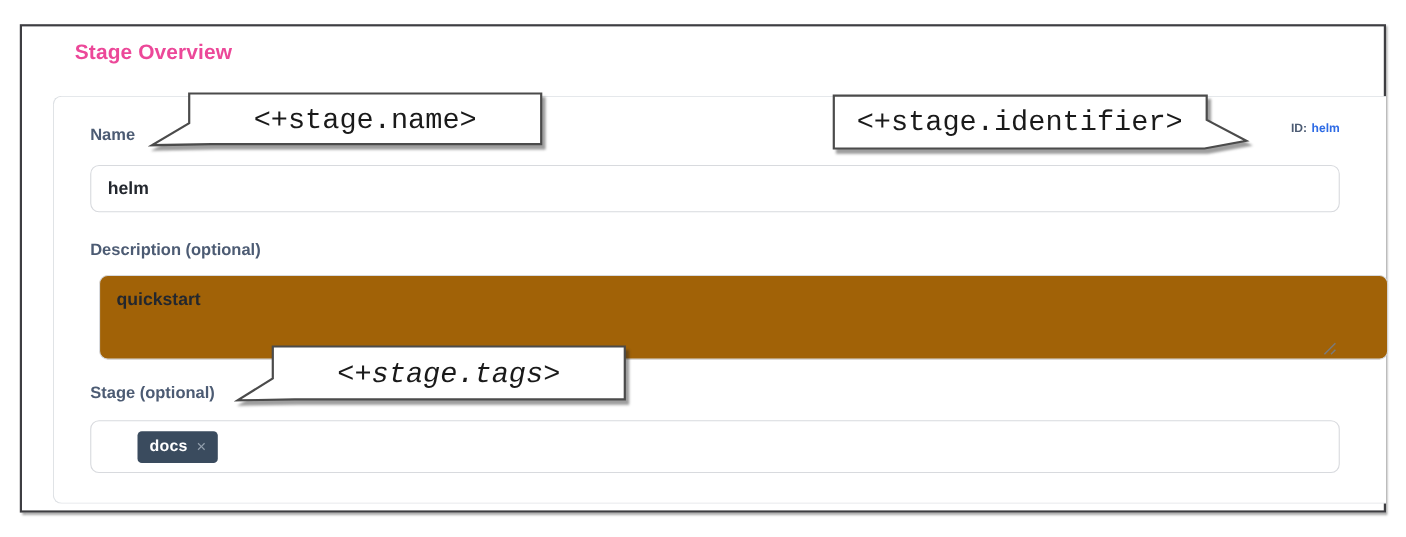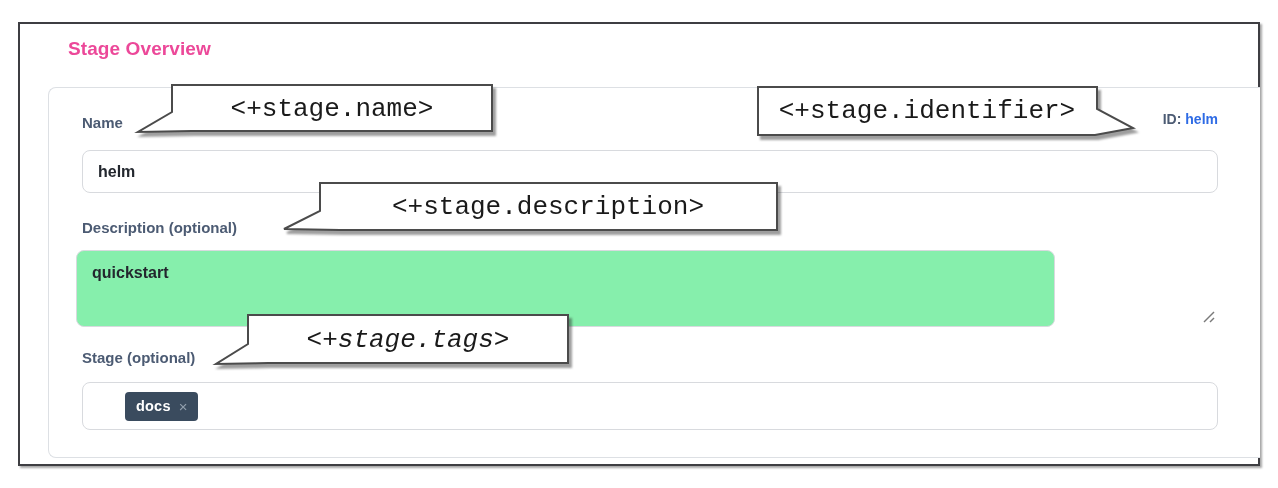--- a/index.html
+++ b/index.html
@@ -48,21 +48,21 @@
     color:#4c5b73;
     white-space:nowrap;
   }
   .label-name{ left:82px; top:114px; }
   .label-description{ left:82px; top:219px; }
   .label-tags{ left:82px; top:349px; }
 
   .id-line{
     position:absolute;
     top:111px; right:60px;
-    font-size:14px;
+    font-size:11px;
     font-weight:600;
     white-space:nowrap;
   }
   .id-line .id-label{ color:#4c5b73; }
   .id-line .id-value{ color:#2e6be5; margin-left:4px; }
 
   .text-input{
     position:absolute;
     left:82px;
     width:1136px; height:43px;
@@ -73,25 +73,25 @@
     font-family:"Liberation Sans", sans-serif;
     font-size:16px;
     font-weight:600;
     color:#23272e;
     outline:none;
   }
   .input-name{ top:150px; }
 
   .text-area{
     position:absolute;
-    left:76px; top:250px;
-    width:979px; height:77px;
+    left:90px; top:250px;
+    width:1172px; height:77px;
     border:1px solid #d8dade;
     border-radius:8px;
-    background:#86efac;
+    background:#a16207;
     padding:12px 15px;
     font-family:"Liberation Sans", sans-serif;
     font-size:16px;
     font-weight:600;
     color:#23272e;
     resize:none;
     outline:none;
     line-height:1.25;
   }
 
@@ -193,26 +193,20 @@
     </svg>
   </div>
 
   <div class="callout" style="left:754px; top:84px;">
     <svg width="395" height="64" viewBox="0 0 395 64">
       <path class="co-shadow" d="M4,3 L343,3 L343,25 L379,44 L341,51 L4,51 Z"></path>
       <text x="173" y="27" text-anchor="middle" dominant-baseline="central">&lt;+stage.identifier&gt;</text>
     </svg>
   </div>
 
-  <div class="callout" style="left:276px; top:180px;">
-    <svg width="509" height="64" viewBox="0 0 509 64">
-      <path class="co-shadow" d="M44,3 L501,3 L501,50 L64,50 L8,49 L44,31 Z"></path>
-      <text x="272" y="27" text-anchor="middle" dominant-baseline="central">&lt;+stage.description&gt;</text>
-    </svg>
-  </div>
 
   <div class="callout" style="left:204px; top:312px;font-style:italic;">
     <svg width="372" height="66" viewBox="0 0 372 66">
       <path class="co-shadow" d="M44,3 L364,3 L364,51 L64,51 L12,52 L44,32 Z"></path>
       <text x="204" y="28" text-anchor="middle" dominant-baseline="central">&lt;+stage.tags&gt;</text>
     </svg>
   </div>
 
 </div>
 

